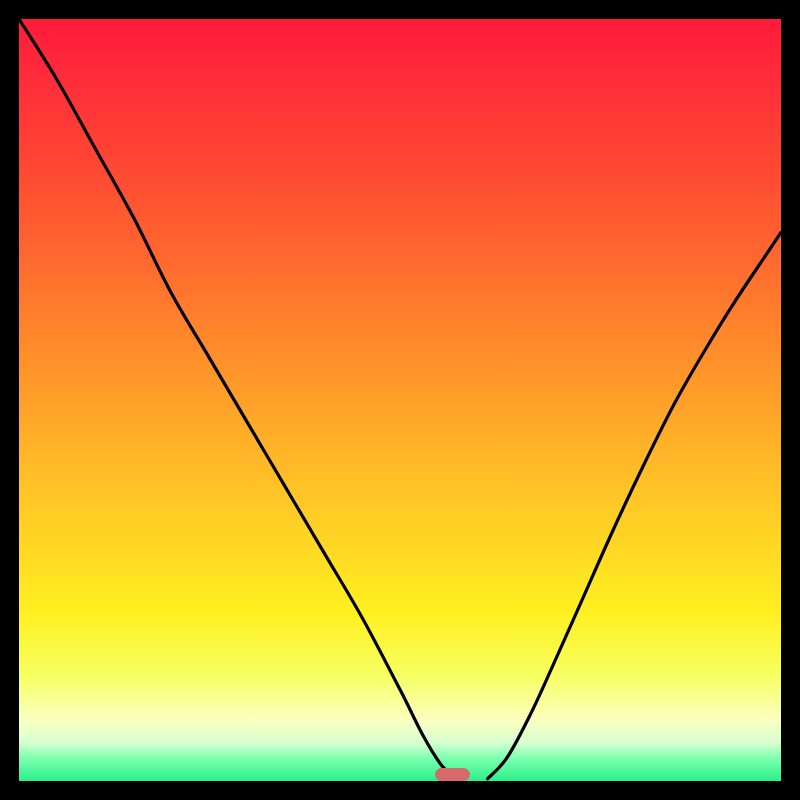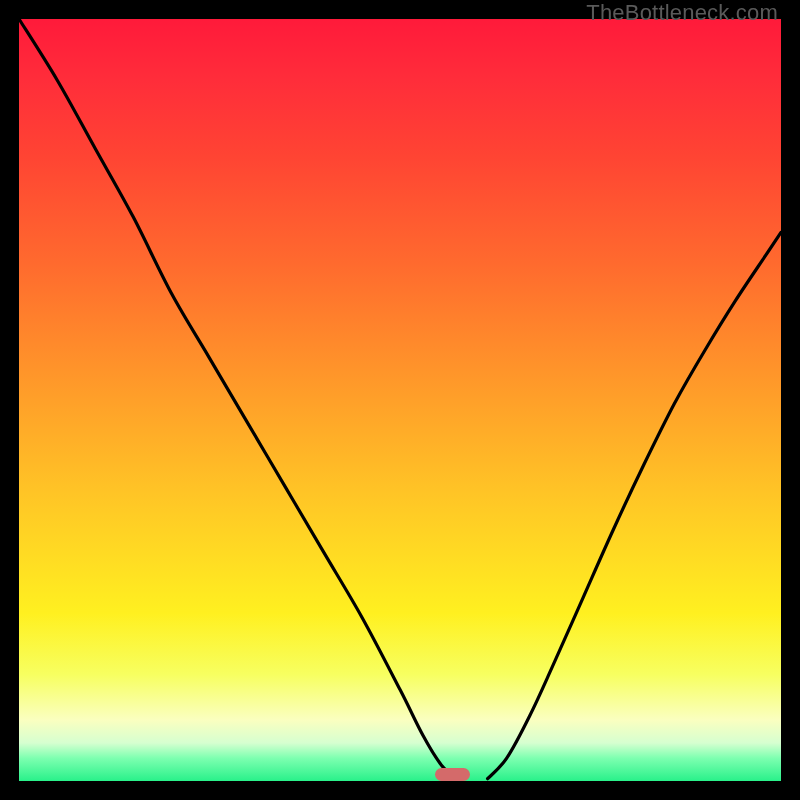--- a/index.html
+++ b/index.html
@@ -69,14 +69,13 @@
 <body>
 
 <div class="frame">
   <div class="plot-area">
     <svg class="curve" viewBox="0 0 762 762" preserveAspectRatio="none">
       <path d="M 0.0 0.0 C 6.4 10.2, 25.4 39.4, 38.1 61.0 C 50.8 82.5, 63.5 106.7, 76.2 129.5 C 88.9 152.4, 101.6 174.0, 114.3 198.1 C 127.0 222.3, 139.7 250.8, 152.4 274.3 C 165.1 297.8, 177.8 317.5, 190.5 339.1 C 203.2 360.7, 215.9 382.3, 228.6 403.9 C 241.3 425.5, 254.0 447.0, 266.7 468.6 C 279.4 490.2, 292.1 511.8, 304.8 533.4 C 317.5 555.0, 330.2 575.3, 342.9 598.2 C 355.6 621.0, 370.8 650.9, 381.0 670.6 C 391.2 690.2, 396.9 703.6, 403.9 716.3 C 410.8 729.0, 417.2 739.5, 422.9 746.8 C 428.6 754.0, 435.6 757.6, 438.1 759.7" id="path-left" fill="none" stroke="#000" stroke-width="3.2" stroke-linecap="round" stroke-linejoin="round"></path>
       <path d="M 468.6 759.7 C 471.8 756.3, 480.7 749.6, 487.7 739.1 C 494.7 728.7, 502.9 712.5, 510.5 697.2 C 518.2 682.0, 524.5 667.4, 533.4 647.7 C 542.3 628.0, 553.7 602.0, 563.9 579.1 C 574.0 556.3, 584.2 532.8, 594.4 510.5 C 604.5 488.3, 614.7 466.7, 624.8 445.8 C 635.0 424.8, 645.2 403.9, 655.3 384.8 C 665.5 365.8, 675.6 348.6, 685.8 331.5 C 696.0 314.3, 706.1 297.8, 716.3 281.9 C 726.4 266.1, 739.1 247.7, 746.8 236.2 C 754.4 224.8, 759.5 217.2, 762.0 213.4" id="path-right" fill="none" stroke="#000" stroke-width="3.2" stroke-linecap="round" stroke-linejoin="round"></path>
     </svg>
     <div class="marker" id="marker" style="width: 35.814px; left: 415.671px; bottom: 0px; background: rgb(212, 106, 106);"></div>
   </div>
-  <div class="watermark">TheBottleneck.com</div>
 </div>
 
 </body></html>

